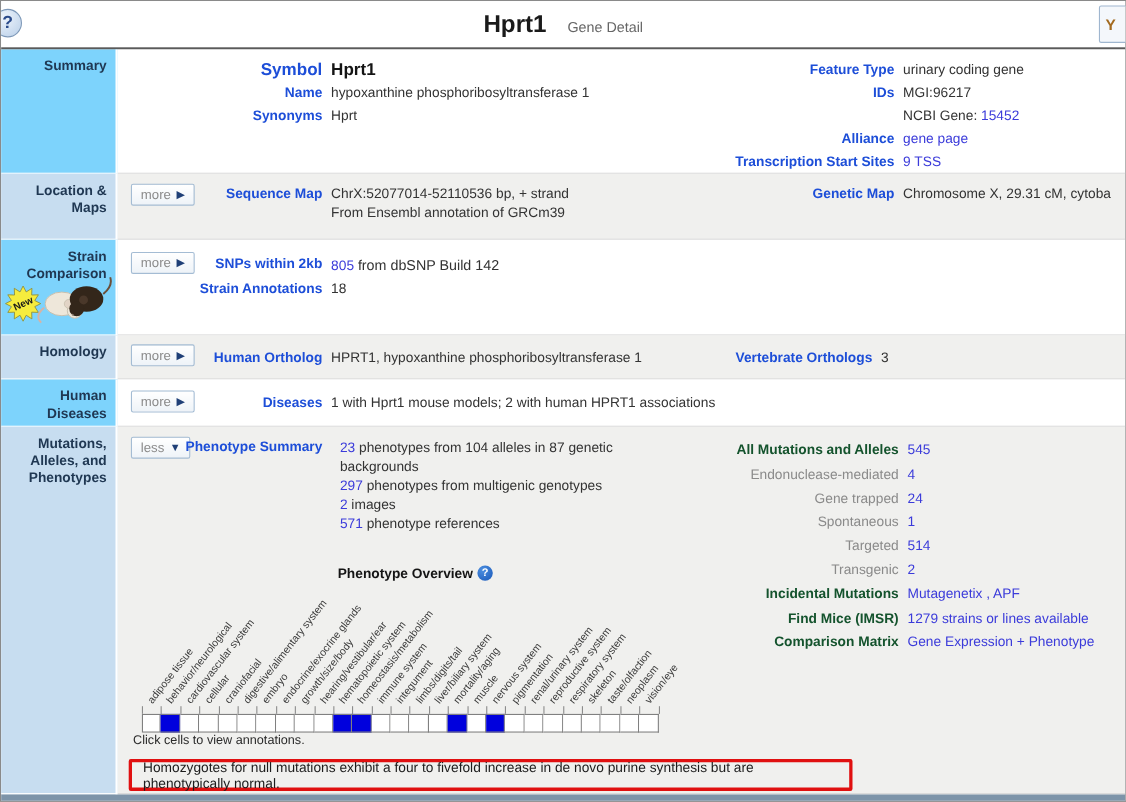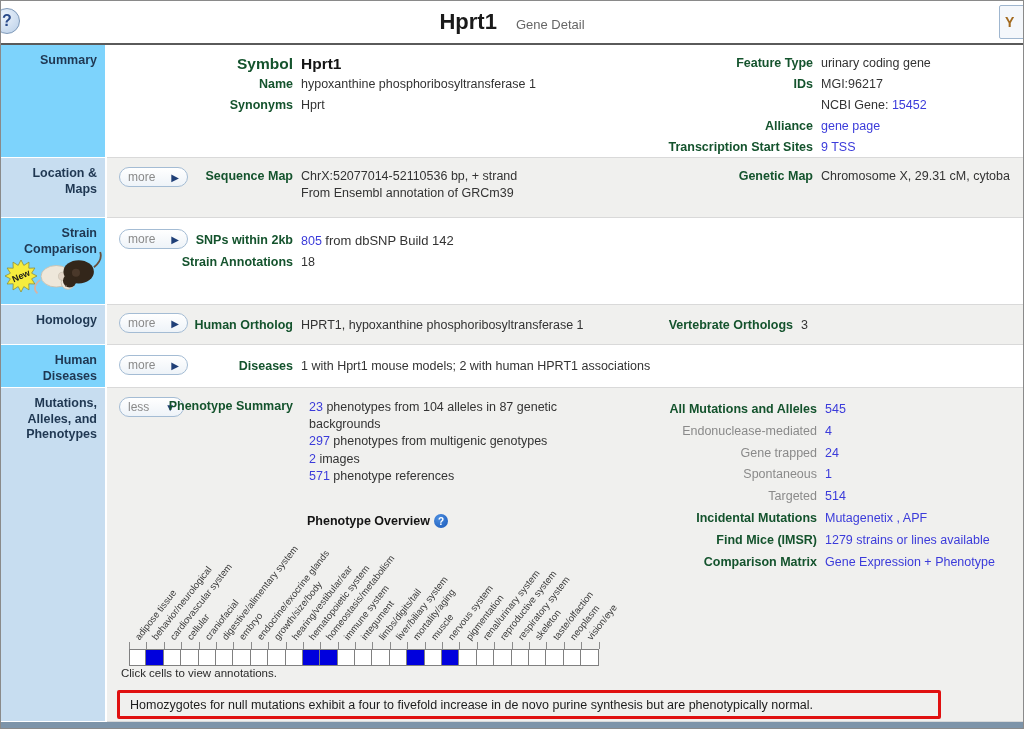--- a/index.html
+++ b/index.html
@@ -34,26 +34,26 @@
 
   .r-summary  { height:113px; }
   .r-location { height:60px; }
   .r-strain   { height:87px; }
   .r-homology { height:40px; }
   .r-diseases { height:43px; }
   .r-mutations{ height:334px; }
   .bottom-strip { height:8px; background:#7d94a9; width:100%; }
 
   
-  .lab { font-weight:bold; color:#14532d; font-size:12.5px; }
+  .lab { font-weight:bold; color:#1d4ed8; font-size:12.5px; }
   .val { color:#333; font-size:12.5px; }
   .link { color:#3b3bda; cursor:pointer; }
   .muted { color:#8a8a8a; }
-  .morebtn { position:absolute; left:12px; display:inline-flex; align-items:center; gap:16px;
-             border:1px solid #a4bcd4; border-radius:10px; background:linear-gradient(#ffffff,#eef3f8);
+  .morebtn { position:absolute; left:12px; display:inline-flex; align-items:center; gap:5px;
+             border:1px solid #a4bcd4; border-radius:2px; background:linear-gradient(#ffffff,#eef3f8);
              padding:2px 8px; font-size:12px; color:#8a8a8a; cursor:pointer; }
   .morebtn .tri { color:#1f3f77; font-size:10px; }
 
   .fgroup { position:absolute; }
   .frow { display:flex; line-height:21px; }
   .frow .flabel { text-align:right; padding-right:8px; }
   .frow .fvalue { padding-left:0; }
 
   
   .sum-left { left:0; top:8px; width:520px; }
@@ -105,21 +105,21 @@
                font-size:9.5px; color:#3a3a3a; white-space:nowrap; }
   .grid-ticks { position:absolute; left:22px; top:254px; display:flex; height:7px;
                 border-right:1px solid #8c8c8c; }
   .grid-ticks .tick { width:17.4px; border-left:1px solid #8c8c8c; }
   .grid-cells { position:absolute; left:22px; top:261px; display:flex; }
   .grid-cells .cell { width:17.4px; height:17px; background:#fff; border:1px solid #808080;
                       border-left:none; }
   .grid-cells .cell:first-child { border-left:1px solid #808080; }
   .click-note { position:absolute; left:14px; top:279px; font-size:11.5px; color:#2a2a2a; }
 
-  .red-box { position:absolute; left:10px; top:302px; width:824px; height:29px;
+  .red-box { position:absolute; left:10px; top:302px; width:658px; height:29px;
              border:3px solid #e01010; border-radius:2px; display:flex; align-items:center; }
   .red-box .note-text { padding:0 10px; font-size:12.5px; color:#1c1c1c; }
 
   
   .new-badge { position:absolute; left:2px; top:40px; width:36px; height:36px; }
   .mice-art { position:absolute; right:2px; top:26px; }
 </style>
 </head>
 <body>
 
@@ -311,20 +311,24 @@
             <div class="a-label muted">Gene trapped</div>
             <div class="a-value link">24</div>
           </div>
           <div class="a-row">
             <div class="a-label muted">Spontaneous</div>
             <div class="a-value link">1</div>
           </div>
           <div class="a-row">
             <div class="a-label muted">Targeted</div>
             <div class="a-value link">514</div>
+          </div>
+          <div class="a-row">
+            <div class="a-label muted">Transgenic</div>
+            <div class="a-value link">2</div>
           </div>
           <div class="a-row">
             <div class="a-label bold">Incidental Mutations</div>
             <div class="a-value link">Mutagenetix , APF</div>
           </div>
           <div class="a-row">
             <div class="a-label bold">Find Mice (IMSR)</div>
             <div class="a-value link">1279 strains or lines available</div>
           </div>
           <div class="a-row">

